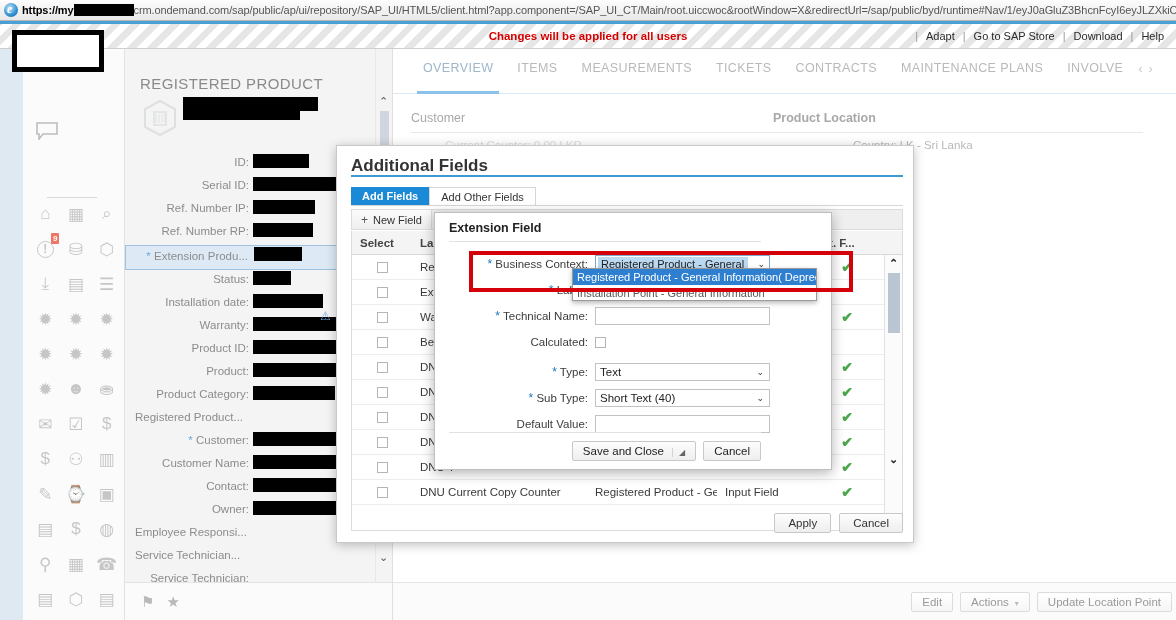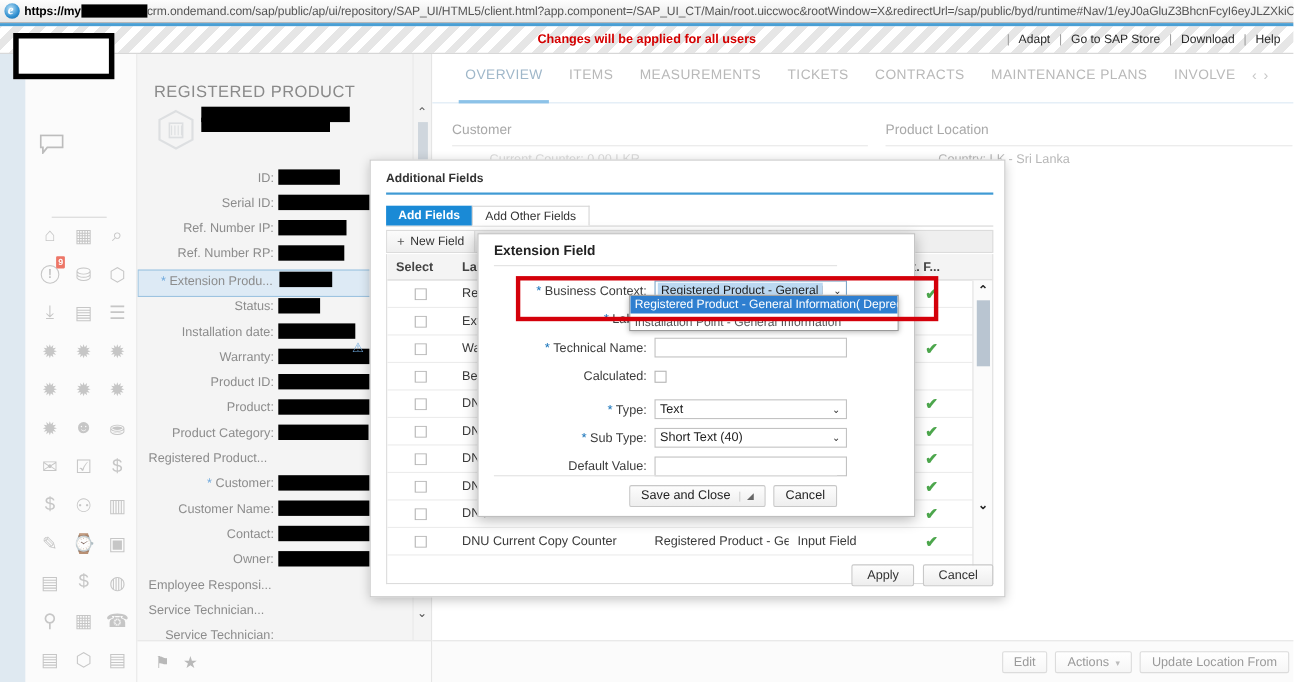--- a/index.html
+++ b/index.html
@@ -184,21 +184,21 @@
     content:""; position:absolute; left:6px; right:6px; bottom:-1px; height:3px;
     background:#8cc2e8;
   }
   #tabs .navarrow { color:#c8c8c8; font-size:13px; padding:0 3px 7px; }
   #mainbody { position:absolute; left:0; top:52px; width:783px; height:481px; }
   #mainbody .colhead {
     position:absolute; font-size:12.5px; color:#a9a9a9;
     border-bottom:1px solid #e8e8e8; padding-bottom:7px;
   }
   #mainbody .colhead.c1 { left:18px; top:10px; width:378px; }
-  #mainbody .colhead.c2 { left:412px; top:10px; width:370px; }
+  #mainbody .colhead.c2 { left:380px; top:10px; width:370px;font-weight:bold; }
   #mainbody .subline {
     position:absolute; font-size:11.5px; color:#dcdcdc;
   }
   #mainbody .subline.s1 { left:52px; top:38px; }
   #mainbody .subline.s2 { left:460px; top:38px; color:#b8b8b8;}
   #timezone {
     position:absolute; left:452px; top:494px; width:331px;
     font-size:11px; color:#b5b5b5; line-height:14px;
   }
   #timezone .tzlabel { color:#b5b5b5; }
@@ -219,21 +219,21 @@
   #actionbar .btn .caret { font-size:8px; margin-left:6px; color:#bbb; }
 
   
   #addfields {
     position:absolute; left:336px; top:145px; width:578px; height:398px;
     background:#fff; border:1px solid #c9c9c9;
     box-shadow:0 2px 10px rgba(0,0,0,.25);
     z-index:20;
   }
   #addfields .dlg-title {
-    position:absolute; left:14px; top:10px; font-size:11px;
+    position:absolute; left:14px; top:10px; font-size:17px;
     font-weight:bold; color:#333;
   }
   #addfields .title-rule {
     position:absolute; left:14px; top:29px; width:552px; height:2px;
     background:#3f9ad4;
   }
   #addfields .tabrow {
     position:absolute; left:14px; top:41px; width:552px; height:19px;
     border-bottom:1px solid #d6d6d6;
     display:flex; align-items:stretch;
@@ -592,21 +592,21 @@
     <div id="timezone">
       <span class="tzlabel">Time Zone:</span>
       <span class="tzval">UTC+53 - (UTC+05:30) Coordinated Universal Time +05:30 (without daylight saving time)</span>
     </div>
   </div>
 </div>
 
 <div id="actionbar">
   <div class="btn">Edit</div>
   <div class="btn"><span>Actions</span><span class="caret">▾</span></div>
-  <div class="btn">Update Location From</div>
+  <div class="btn">Update Location Point</div>
 </div>
 
 <div id="addfields">
   <div class="dlg-title">Additional Fields</div>
   <div class="title-rule"></div>
   <div class="tabrow">
     <div class="ftab sel">Add Fields</div>
     <div class="ftab unsel">Add Other Fields</div>
   </div>
   <div class="toolbar">

